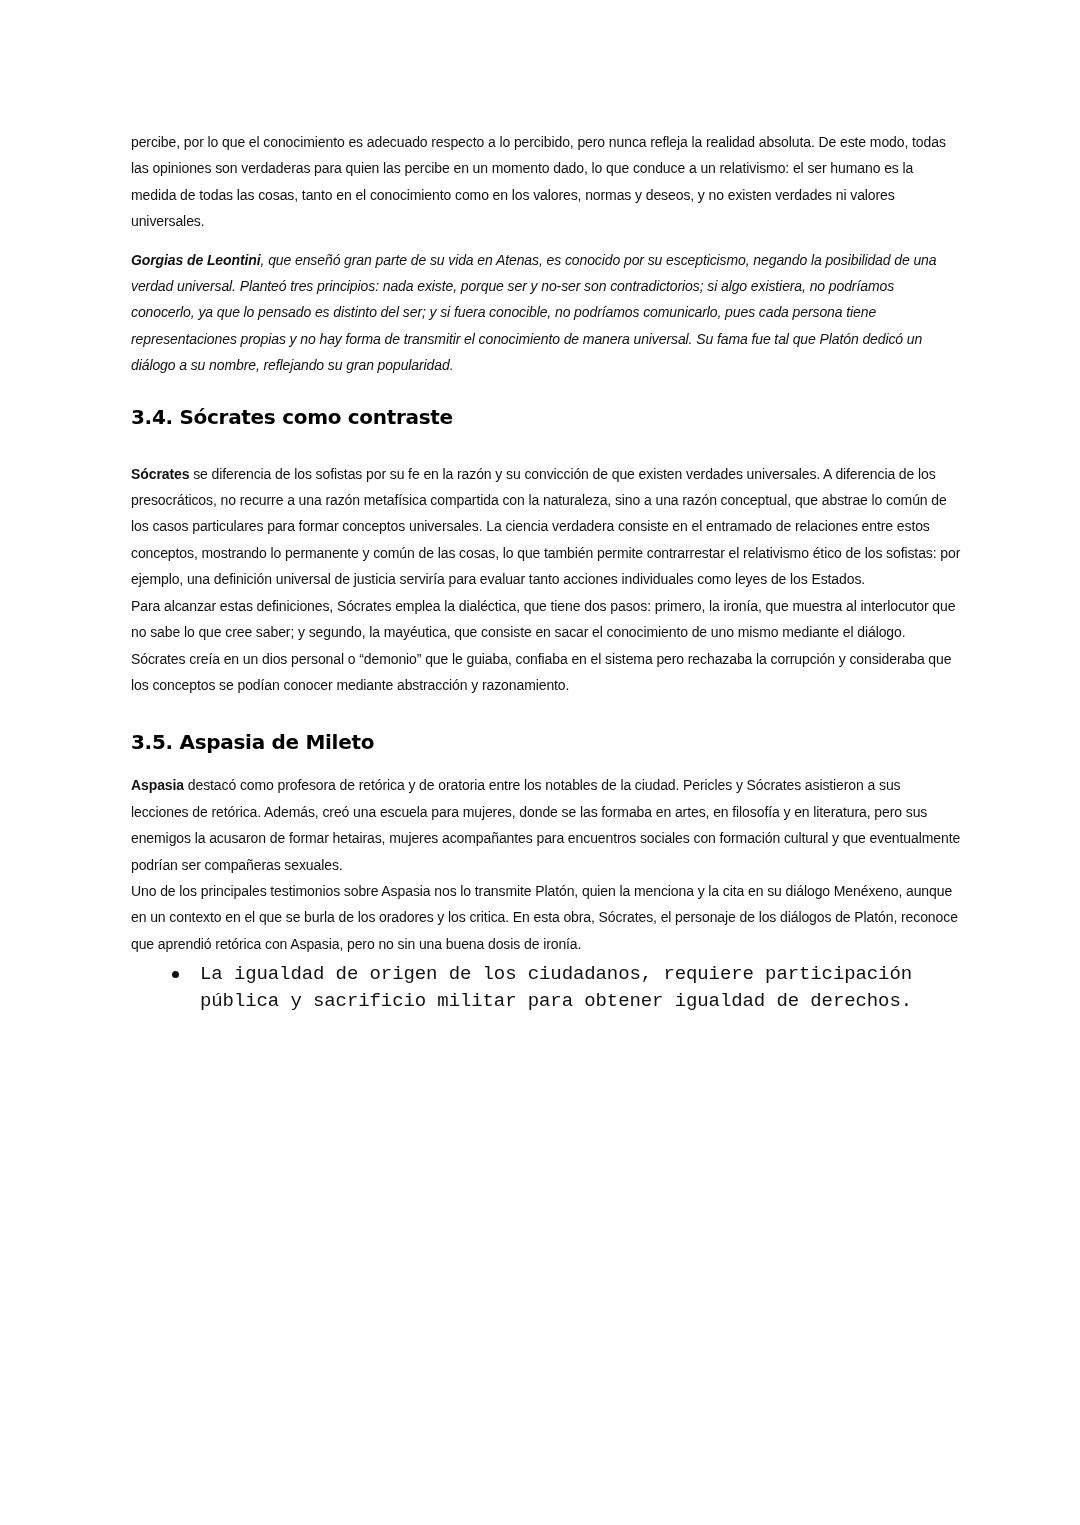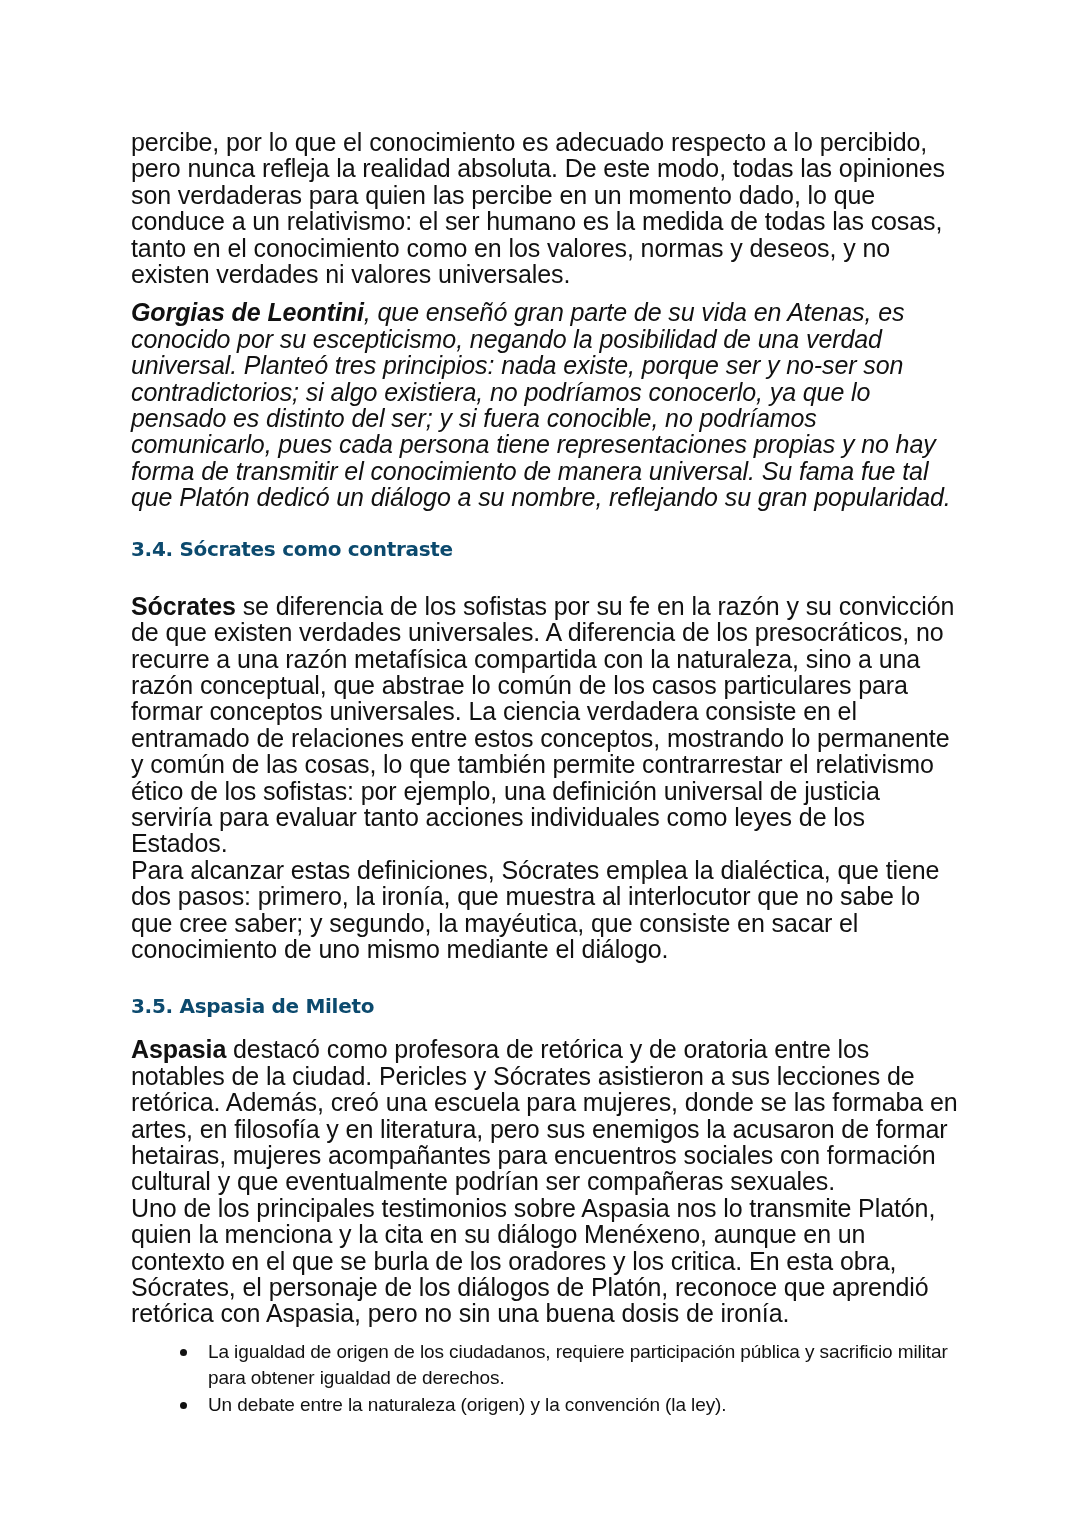--- a/index.html
+++ b/index.html
@@ -16,41 +16,42 @@
       font-family: "Liberation Sans", sans-serif;
     }
     .page {
       position: absolute;
       left: 131px;
       top: 129px;
       width: 830px;
     }
     p {
       margin: 0;
-      font-size: 25px;
+      font-size: 14px;
       line-height: 26.4px;
       letter-spacing: -0.1px;
     }
     .para-gap { margin-top: 12px; font-style: italic; }
     .heading {
       font-family: "DejaVu Sans", sans-serif;
       font-weight: bold;
       font-size: 20px;
       line-height: 28px;
       letter-spacing: -0.3px;
-      color: #0c4a6e;
+      color: #000000;
       margin: 0;
     }
     .h-34 { margin-top: 24px; margin-bottom: 30px; }
     .h-35 { margin-top: 30px; margin-bottom: 16px; }
     b { font-weight: bold; }
     ul.bullets {
       list-style: none;
-      margin: 12px;
+      margin: 4px;
       padding: 0;
+      font-family: Liberation Mono, monospace;
     }
     ul.bullets li {
       position: relative;
       padding-left: 65px;
       font-size: 19px;
       line-height: 26.4px;
       letter-spacing: -0.1px;
     }
     ul.bullets li .dot {
       position: absolute;
@@ -68,30 +69,27 @@
 <div class="page">
 
   <p>percibe, por lo que el conocimiento es adecuado respecto a lo percibido, pero nunca refleja la realidad absoluta. De este modo, todas las opiniones son verdaderas para quien las percibe en un momento dado, lo que conduce a un relativismo: el ser humano es la medida de todas las cosas, tanto en el conocimiento como en los valores, normas y deseos, y no existen verdades ni valores universales.</p>
 
   <p class="para-gap"><b>Gorgias de Leontini</b><span>, que enseñó gran parte de su vida en Atenas, es conocido por su escepticismo, negando la posibilidad de una verdad universal. Planteó tres principios: nada existe, porque ser y no-ser son contradictorios; si algo existiera, no podríamos conocerlo, ya que lo pensado es distinto del ser; y si fuera conocible, no podríamos comunicarlo, pues cada persona tiene representaciones propias y no hay forma de transmitir el conocimiento de manera universal. Su fama fue tal que Platón dedicó un diálogo a su nombre, reflejando su gran popularidad.</span></p>
 
   <h2 class="heading h-34">3.4. Sócrates como contraste</h2>
 
   <p><b>Sócrates</b><span> se diferencia de los sofistas por su fe en la razón y su convicción de que existen verdades universales. A diferencia de los presocráticos, no recurre a una razón metafísica compartida con la naturaleza, sino a una razón conceptual, que abstrae lo común de los casos particulares para formar conceptos universales. La ciencia verdadera consiste en el entramado de relaciones entre estos conceptos, mostrando lo permanente y común de las cosas, lo que también permite contrarrestar el relativismo ético de los sofistas: por ejemplo, una definición universal de justicia serviría para evaluar tanto acciones individuales como leyes de los Estados.</span></p>
   <p>Para alcanzar estas definiciones, Sócrates emplea la dialéctica, que tiene dos pasos: primero, la ironía, que muestra al interlocutor que no sabe lo que cree saber; y segundo, la mayéutica, que consiste en sacar el conocimiento de uno mismo mediante el diálogo.</p>
+  <p>Sócrates creía en un dios personal o “demonio” que le guiaba, confiaba en el sistema pero rechazaba la corrupción y consideraba que los conceptos se podían conocer mediante abstracción y razonamiento.</p>
 
   <h2 class="heading h-35">3.5. Aspasia de Mileto</h2>
 
   <p><b>Aspasia</b><span> destacó como profesora de retórica y de oratoria entre los notables de la ciudad. Pericles y Sócrates asistieron a sus lecciones de retórica. Además, creó una escuela para mujeres, donde se las formaba en artes, en filosofía y en literatura, pero sus enemigos la acusaron de formar hetairas, mujeres acompañantes para encuentros sociales con formación cultural y que eventualmente podrían ser compañeras sexuales.</span></p>
   <p>Uno de los principales testimonios sobre Aspasia nos lo transmite Platón, quien la menciona y la cita en su diálogo Menéxeno, aunque en un contexto en el que se burla de los oradores y los critica. En esta obra, Sócrates, el personaje de los diálogos de Platón, reconoce que aprendió retórica con Aspasia, pero no sin una buena dosis de ironía.</p>
 
   <ul class="bullets">
     <li>
       <span class="dot"></span>
       <span>La igualdad de origen de los ciudadanos, requiere participación pública y sacrificio militar para obtener igualdad de derechos.</span>
     </li>
-    <li>
-      <span class="dot"></span>
-      <span>Un debate entre la naturaleza (origen) y la convención (la ley).</span>
-    </li>
   </ul>
 
 </div>
 
 </body></html>

